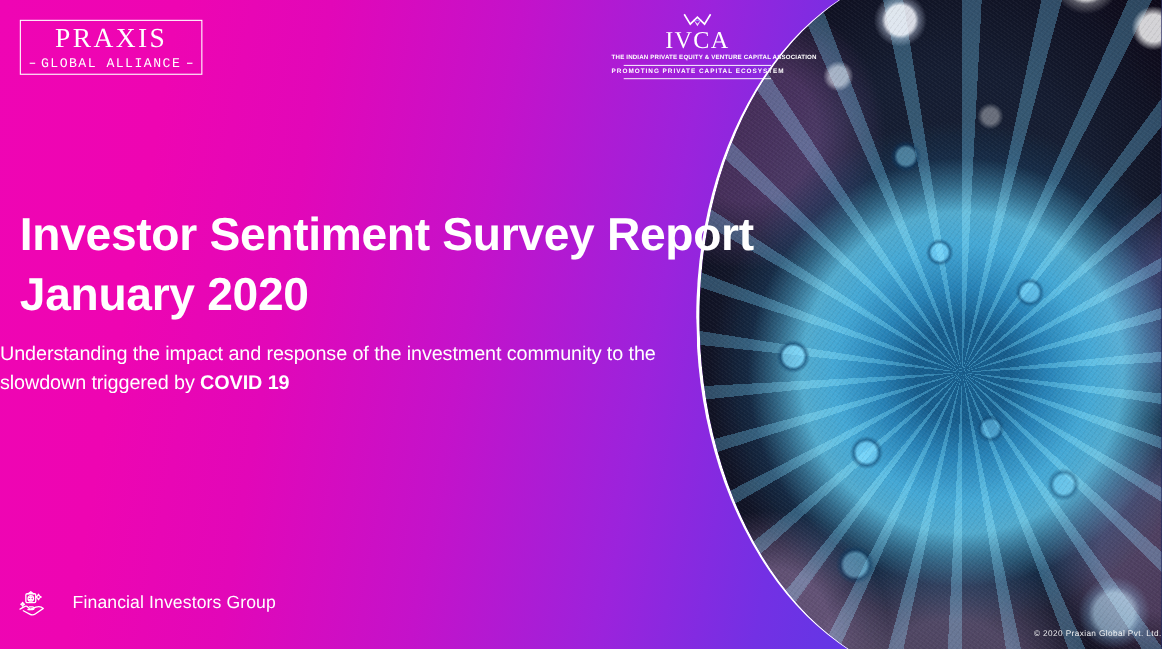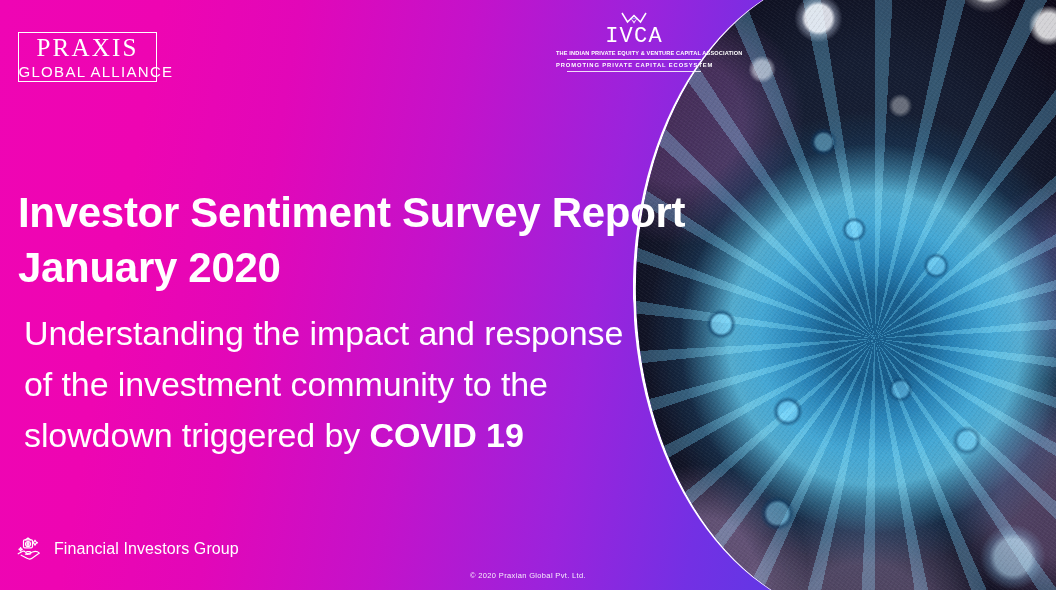--- a/index.html
+++ b/index.html
@@ -97,22 +97,22 @@
     background-image:
       repeating-linear-gradient(37deg, rgba(255,255,255,0.035) 0 1px, transparent 1px 3px),
       repeating-linear-gradient(-52deg, rgba(0,0,0,0.05) 0 1px, transparent 1px 4px);
     pointer-events: none;
   }
 
   
   #praxis-logo {
     position: absolute;
     left: 18px;
-    top: 32px;
-    width: 139px;
+    top: 18px;
+    width: 166px;
     height: 50px;
     border: 1.6px solid #ffffff;
     box-sizing: border-box;
     display: flex;
     flex-direction: column;
     align-items: center;
     justify-content: center;
   }
   #praxis-word {
     font-family: "Liberation Serif", serif;
@@ -128,42 +128,42 @@
     gap: 5px;
     margin-top: 3px;
     width: 148px;
   }
   #praxis-sub-row .rule {
     flex: 1;
     height: 1px;
     background: #ffffff;
   }
   #praxis-sub {
-    font-family: Liberation Sans, sans-serif;
-    color: #ffffff;
-    font-size: 15px;
+    font-family: Liberation Mono, monospace;
+    color: #ffffff;
+    font-size: 12px;
     letter-spacing: 1.3px;
     white-space: nowrap;
   }
 
   
   #ivca-logo {
     position: absolute;
     left: 556px;
     top: 12px;
     width: 156px;
     text-align: center;
     color: #ffffff;
   }
   #ivca-crown {
     display: block;
     margin: 0 auto 1px;
   }
   #ivca-main {
-    font-family: Liberation Mono, monospace;
+    font-family: Liberation Serif, serif;
     font-size: 22px;
     letter-spacing: 1.2px;
     line-height: 1.02;
   }
   #ivca-assoc {
     font-family: "Liberation Serif", serif;
     font-size: 17px;
     letter-spacing: 0.6px;
     line-height: 1.05;
     margin-top: -1px;
@@ -200,51 +200,51 @@
     left: 18px;
     top: 186px;
     color: #ffffff;
     font-size: 42px;
     font-weight: bold;
     line-height: 1.30;
     letter-spacing: -0.3px;
   }
   #subhead {
     position: absolute;
-    left: 24px;
+    left: 0;
     top: 308px;
     width: 600px;
     color: #ffffff;
-    font-size: 34px;
+    font-size: 18px;
     font-weight: normal;
     line-height: 1.50;
     letter-spacing: -0.1px;
   }
   #subhead b { font-weight: bold; }
 
   
   #fig-badge {
     position: absolute;
     left: 16px;
     top: 537px;
     display: flex;
     align-items: center;
-    gap: 12px;
+    gap: 24px;
   }
   #fig-label {
     color: #ffffff;
     font-size: 16px;
     letter-spacing: 0.1px;
   }
   #copyright {
     position: absolute;
     left: 0;
     right: 0;
     top: 571px;
-    text-align: center;
+    text-align: right;
     color: rgba(255,255,255,0.92);
     font-size: 7.5px;
     letter-spacing: 0.35px;
   }
 </style>
 </head>
 <body>
 
 <div id="slide">
 

